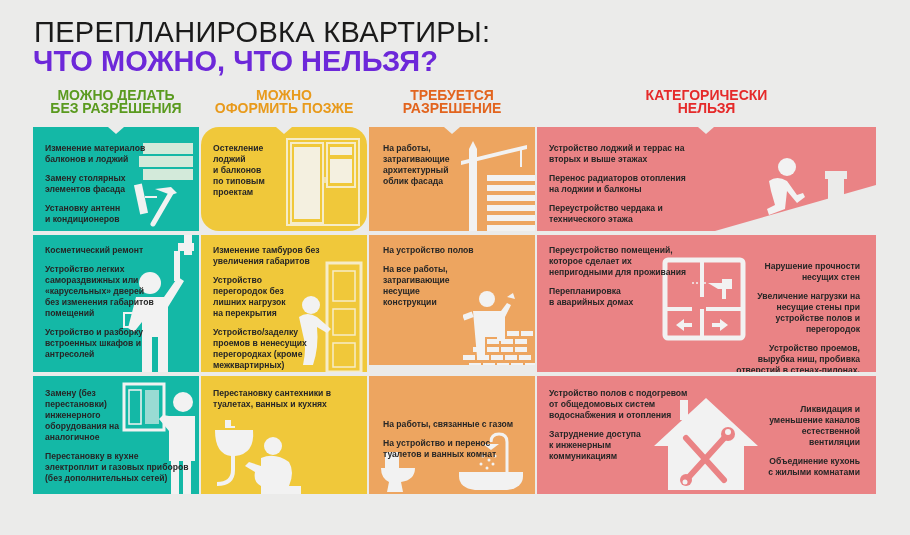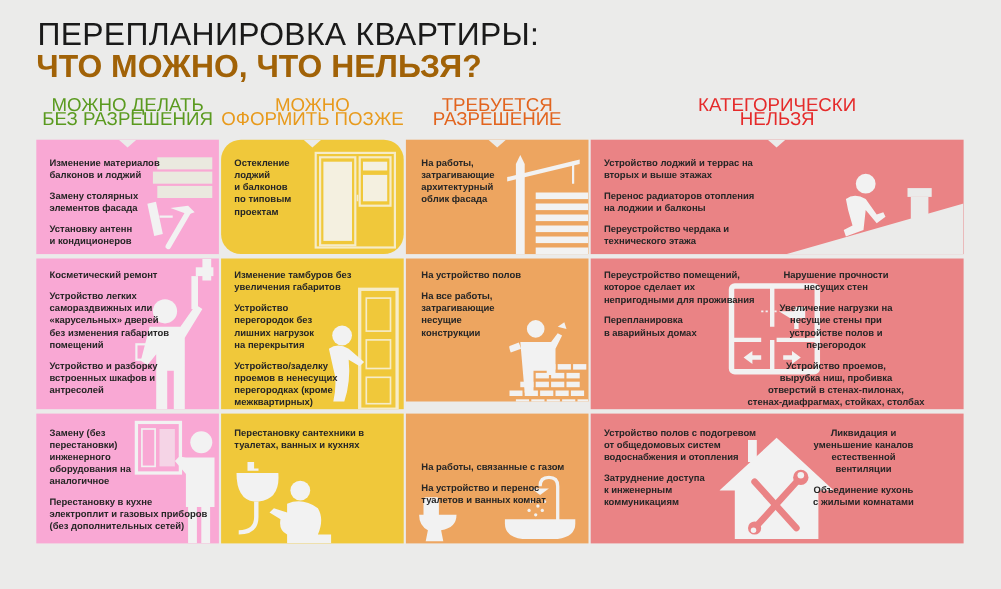--- a/index.html
+++ b/index.html
@@ -13,53 +13,53 @@
   .title1 {
     position: absolute; left: 34px; top: 17px;
     font-family: "Liberation Sans", sans-serif;
     font-size: 29px; font-weight: 400; letter-spacing: 0.3px;
     color: #1a1a1a; line-height: 30px;
   }
   .title2 {
     position: absolute; left: 33px; top: 45px;
     font-family: "Liberation Sans", sans-serif;
     font-size: 29px; font-weight: 700;
-    color: #a16207; line-height: 32px; text-align: right;
+    color: #6d28d9; line-height: 32px; text-align: right;
   }
   .colhead {
     position: absolute; top: 89px;
     font-family: "Liberation Sans", sans-serif;
-    font-weight: 400; font-size: 17px; line-height: 13px;
+    font-weight: 700; font-size: 14px; line-height: 13px;
     text-align: center; text-transform: uppercase;
   }
   .cell {
     position: absolute;
     overflow: hidden;
   }
-  .green { background: #f9a8d4; }
+  .green { background: #14b8a6; }
   .yellow { background: #f0c83a; }
   .orange { background: #eda560; }
   .red { background: #ea8385; }
 
   .notch {
     position: absolute; top: 0; width: 0; height: 0;
     border-left: 8px solid transparent;
     border-right: 8px solid transparent;
     border-top: 7px solid #ebebea;
     transform: translateX(-50%);
   }
   .txt {
     position: absolute;
     font-family: "Liberation Sans", sans-serif;
     font-size: 8.6px; font-weight: 700; line-height: 11px;
     color: #262626;
     z-index: 2;
   }
   .txt p { margin-bottom: 8px; white-space: pre-line; }
-  .txt.right { text-align: center; }
+  .txt.right { text-align: right; margin-top: 16px; }
   .ill { position: absolute; z-index: 1; }
   .ill svg { display: block; }
 </style>
 </head>
 <body>
 
 <div class="title1">ПЕРЕПЛАНИРОВКА КВАРТИРЫ:</div>
 <div class="title2">ЧТО МОЖНО, ЧТО НЕЛЬЗЯ?</div>
 
 <div class="colhead" style="left:33px;width:166px;color:#5a9a1f;white-space:pre-line;">МОЖНО ДЕЛАТЬ

